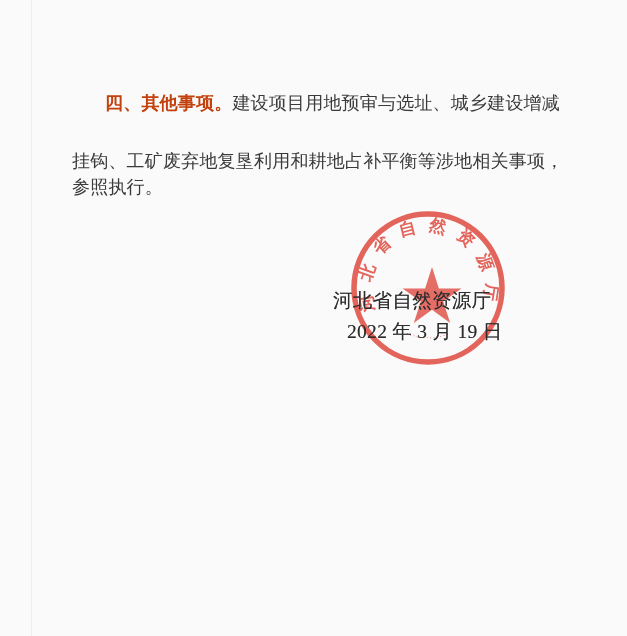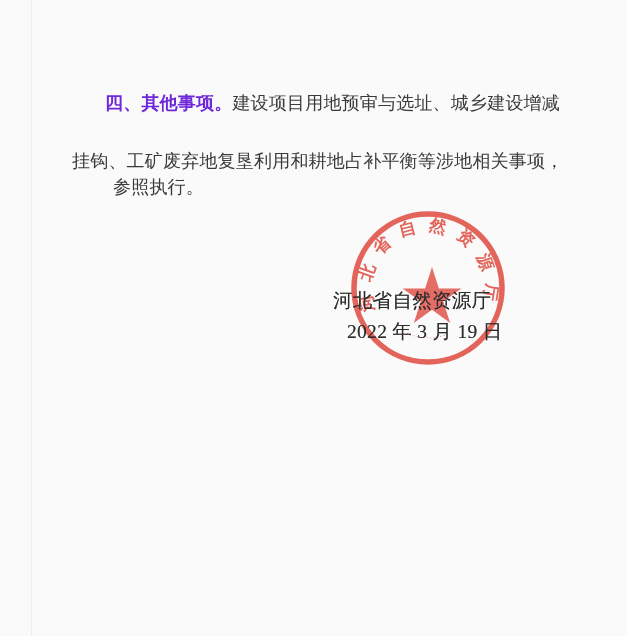--- a/index.html
+++ b/index.html
@@ -26,25 +26,25 @@
   .para-line {
     position: absolute;
     white-space: nowrap;
     font-size: 18px;
     line-height: 26px;
     letter-spacing: 0.2px;
     color: #3a3a3a;
   }
   .para-line .lead {
     font-weight: bold;
-    color: #6d28d9;
+    color: #c2410c;
   }
   .line-1 { left: 105px; top: 90px; }
   .line-2 { left: 72px;  top: 148px; }
-  .line-3 { left: 72px;  top: 174px; margin-left: 41px; }
+  .line-3 { left: 72px;  top: 174px; }
 
   .seal {
     position: absolute;
     left: 333px;
     top: 195px;
     width: 190px;
     height: 190px;
     filter: blur(0.35px);
     opacity: 0.92;
   }

